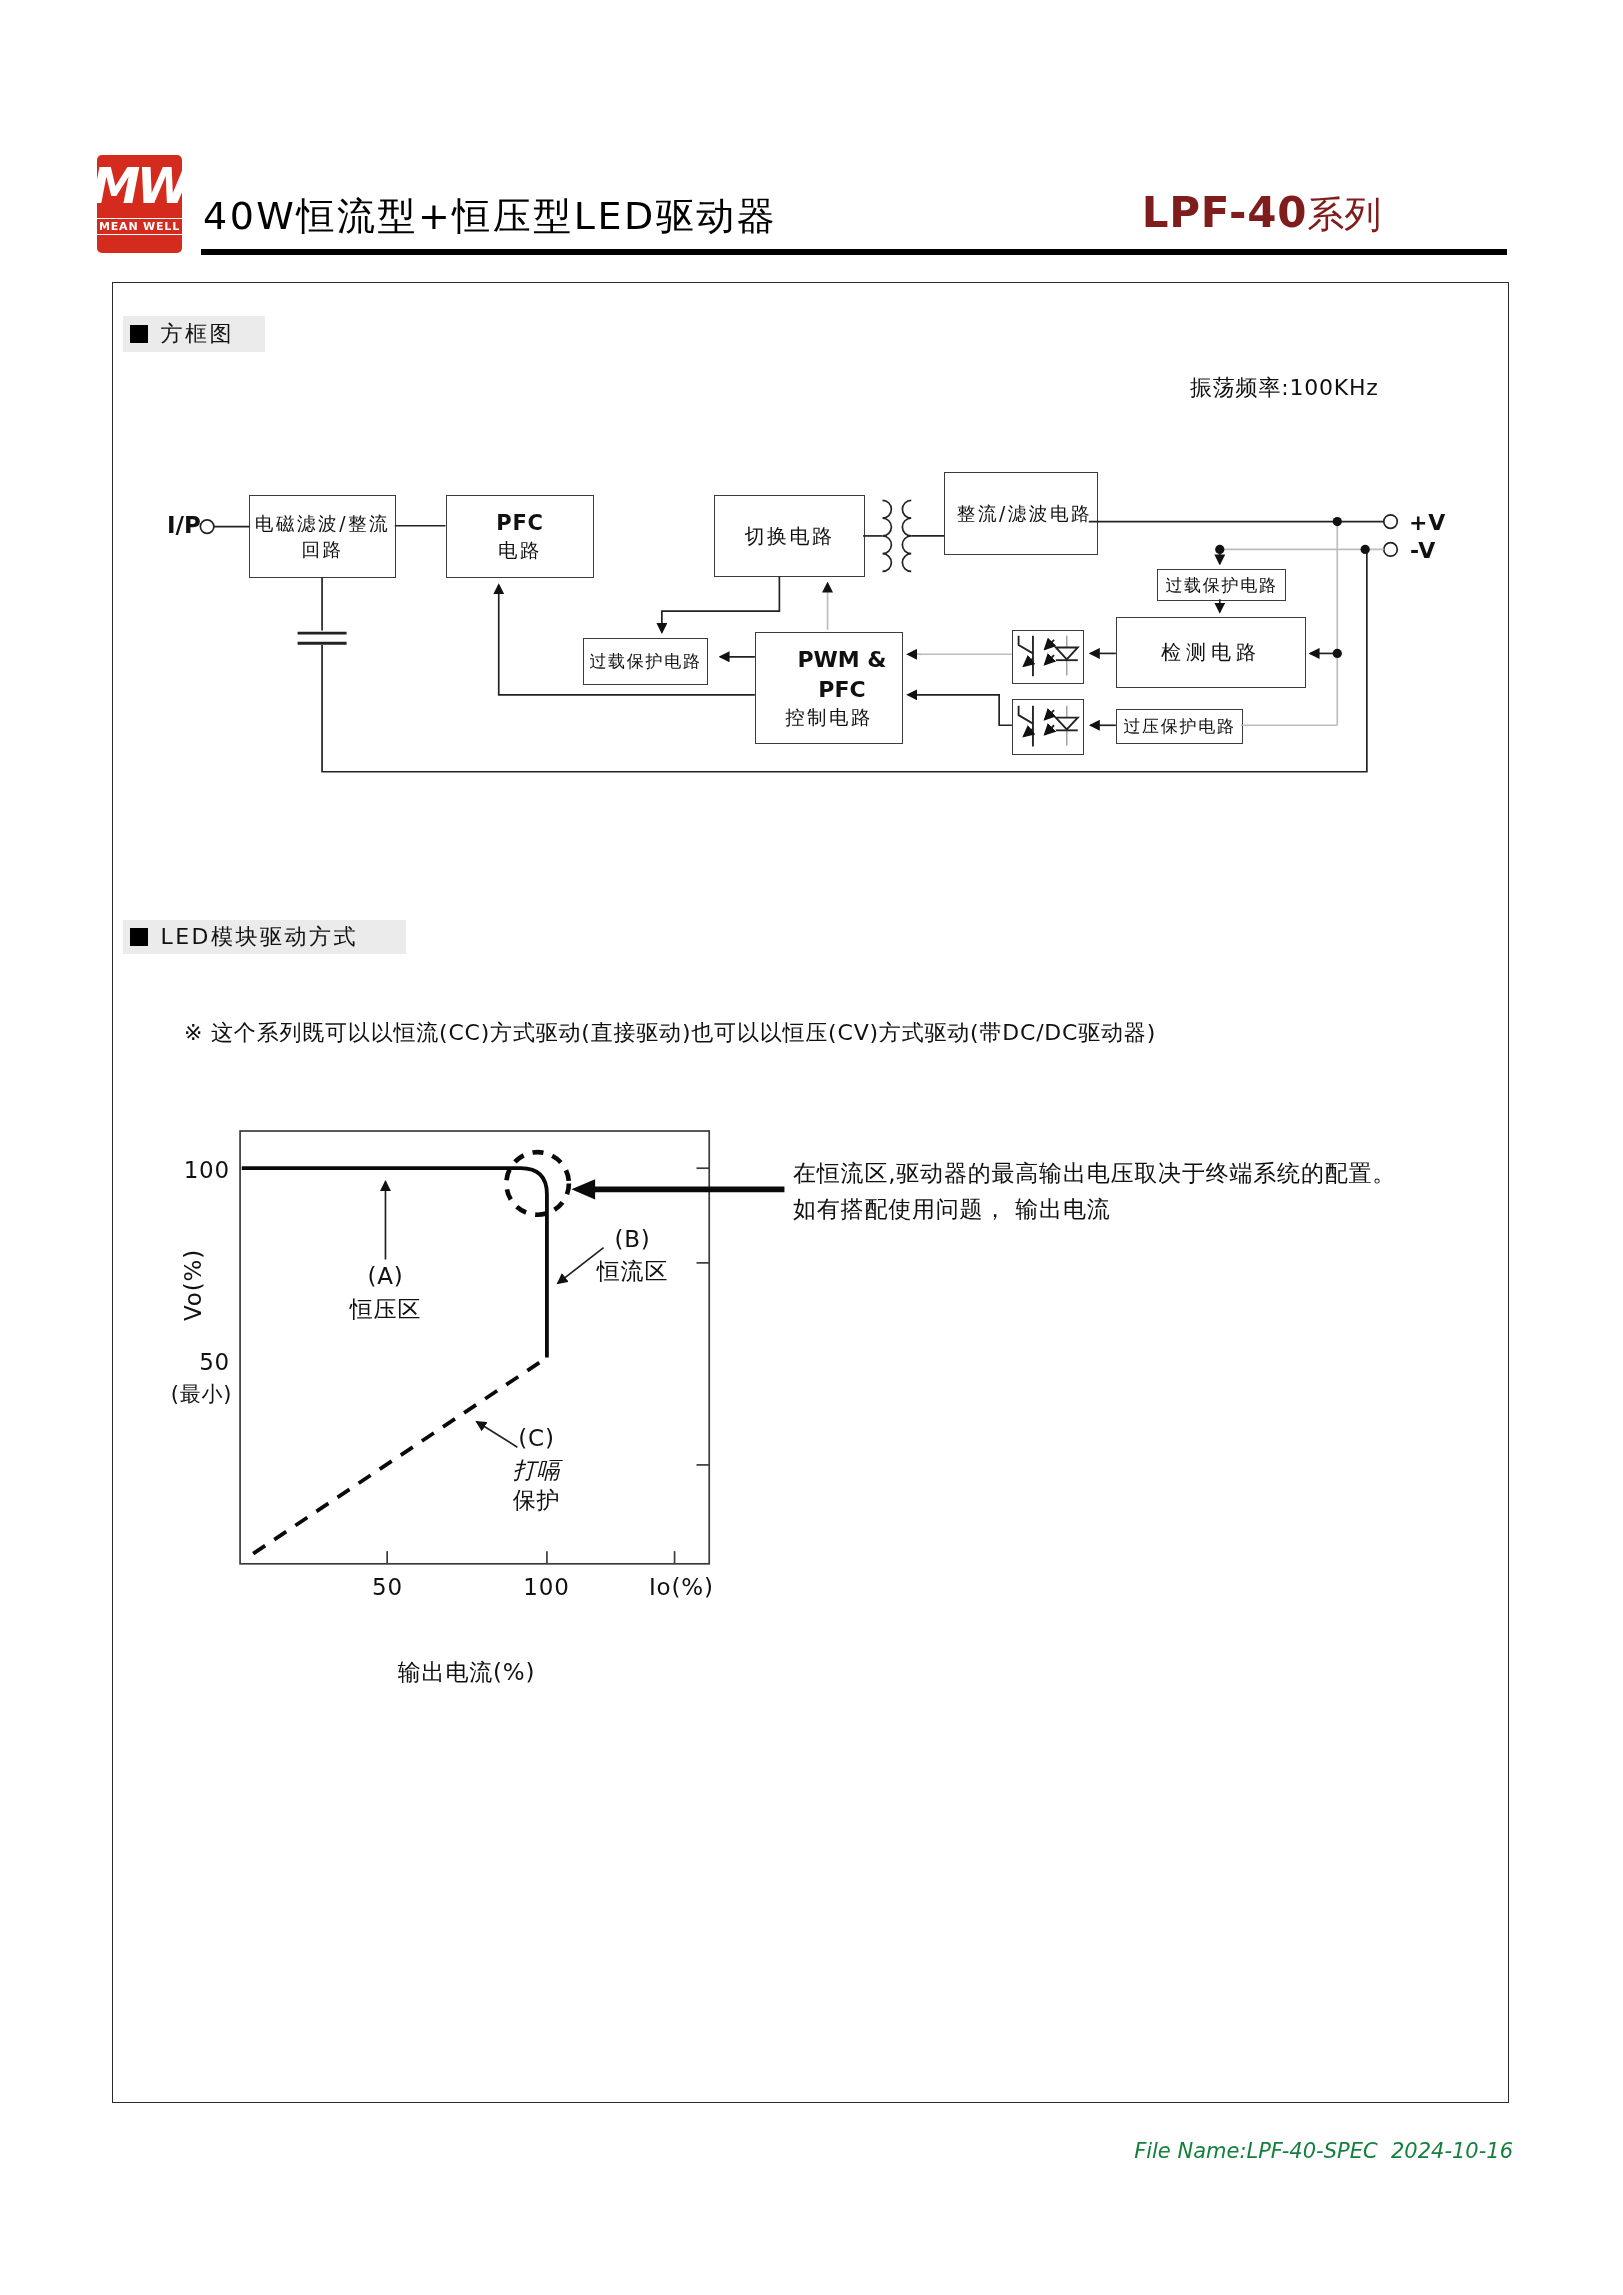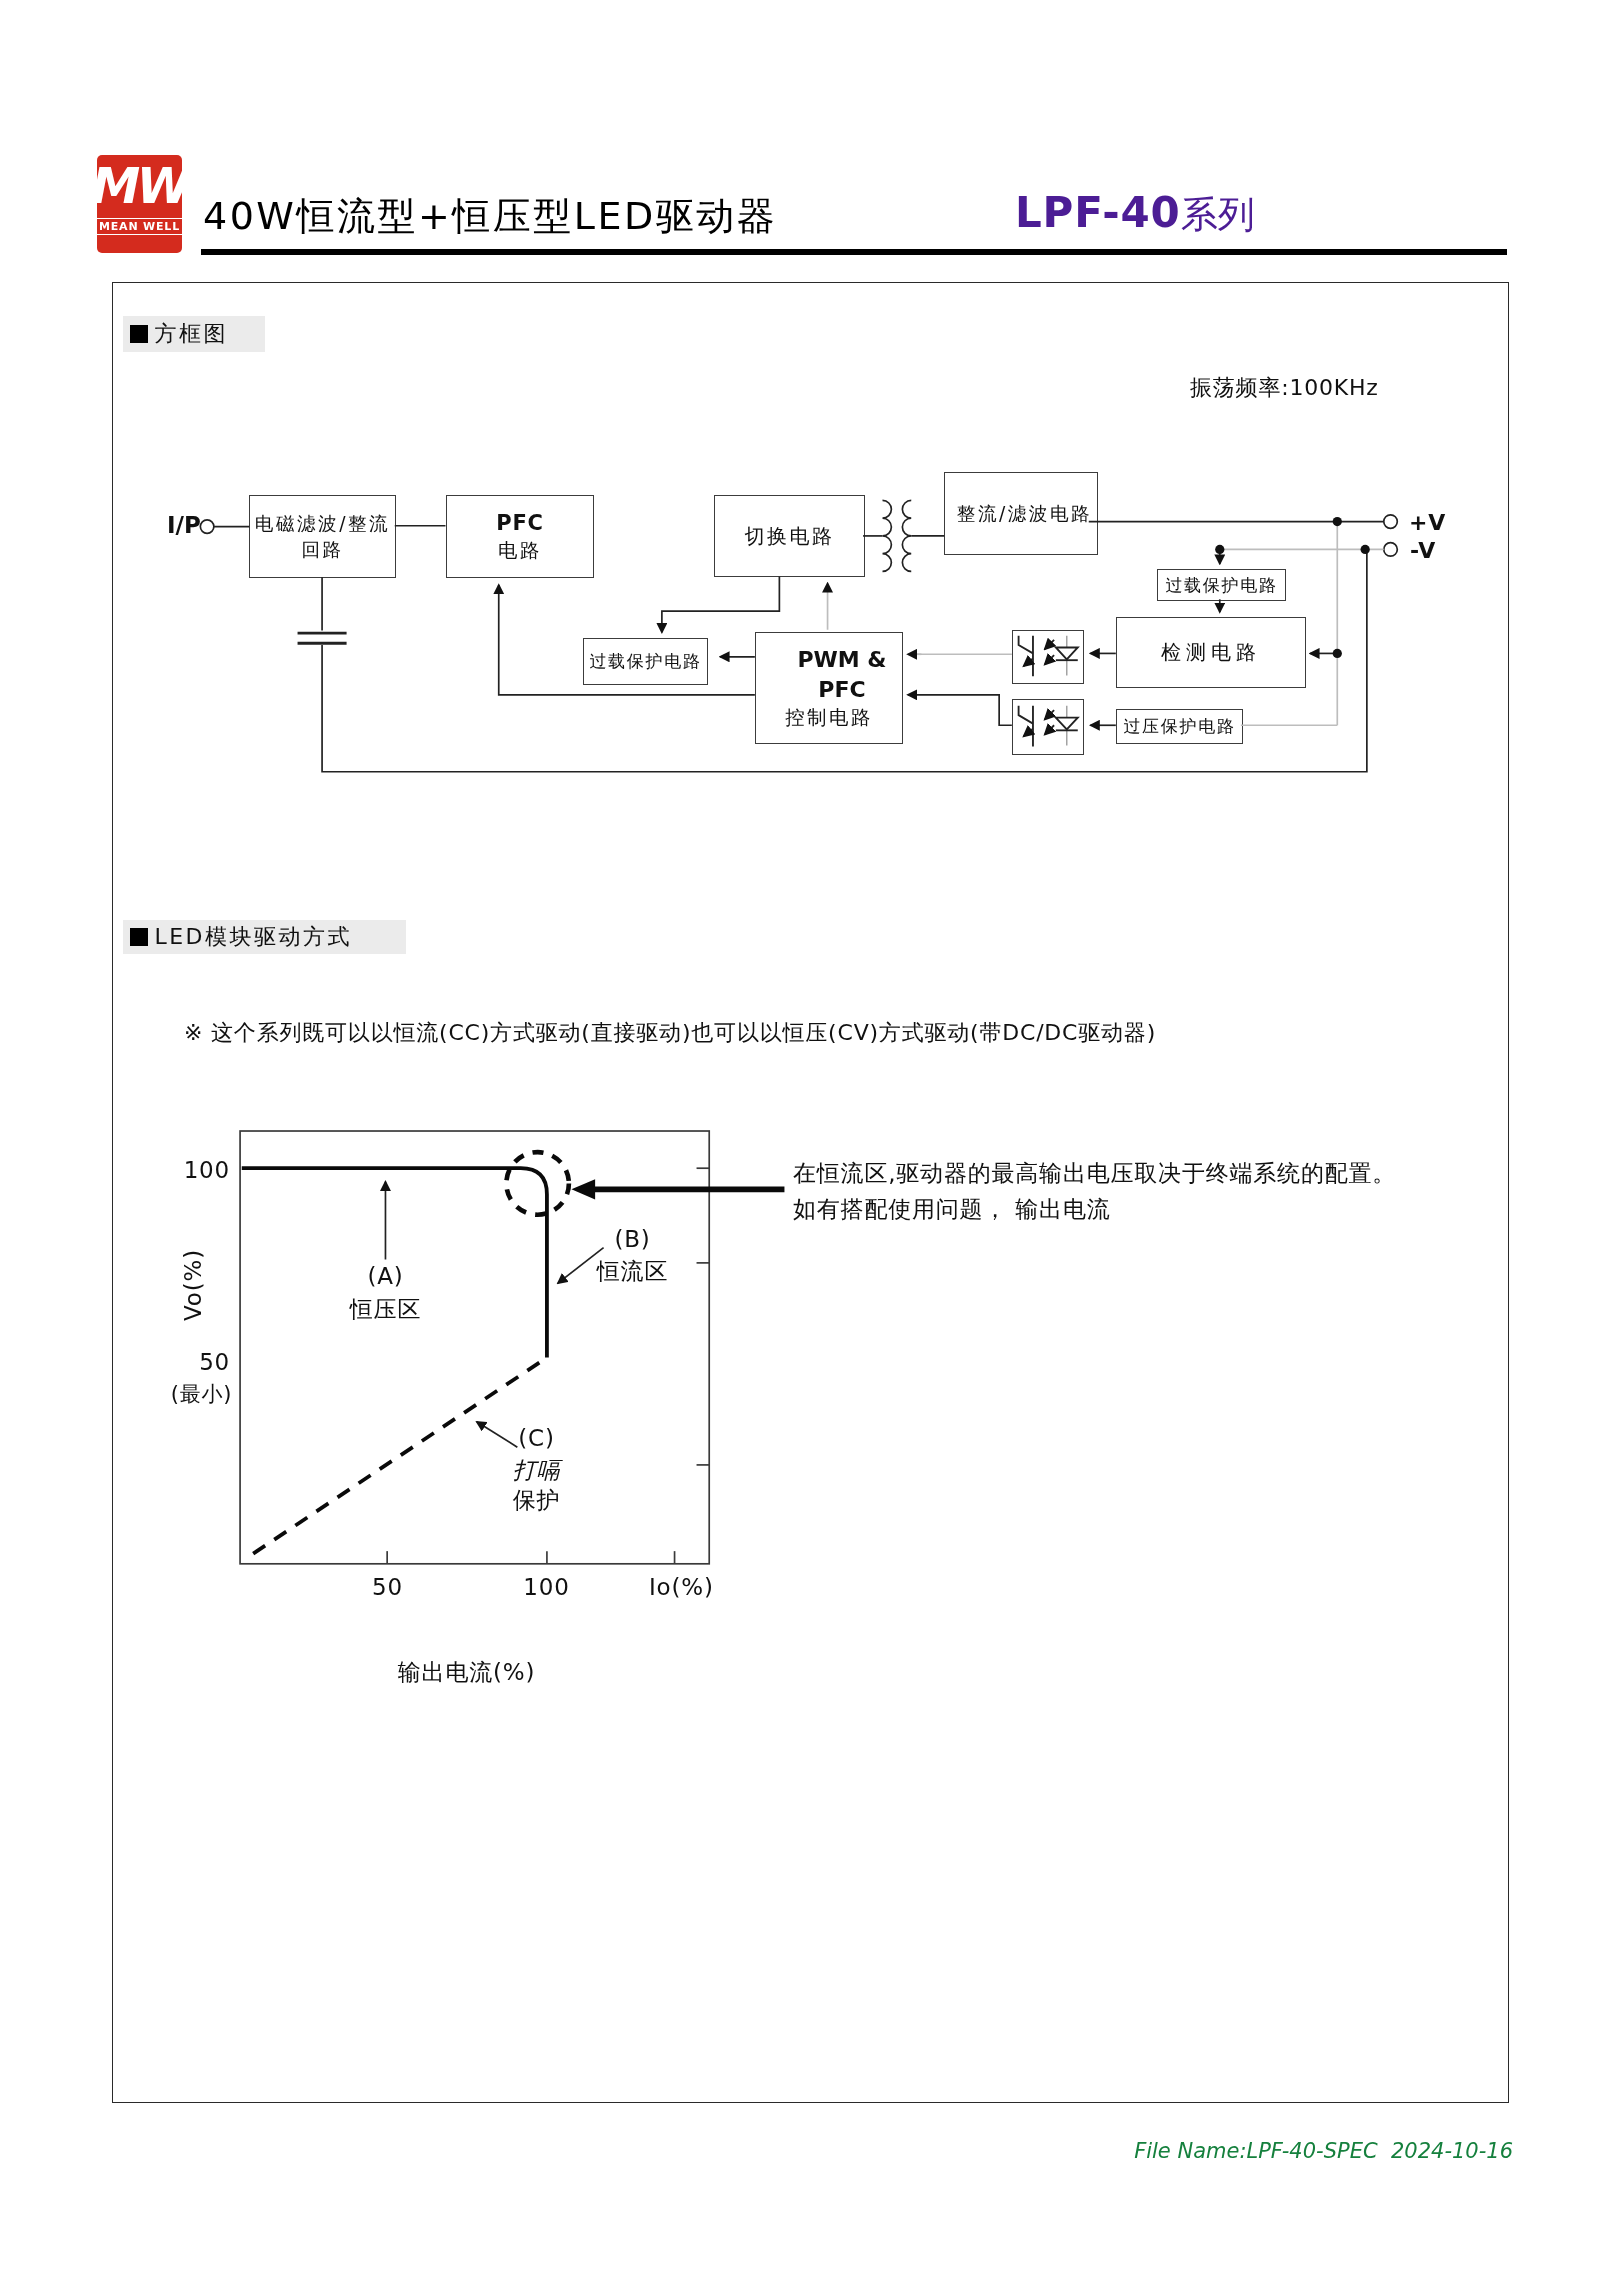--- a/index.html
+++ b/index.html
@@ -5,26 +5,26 @@
   html,body{margin:0;padding:0;background:#fff;}
   .page{position:relative;width:1623px;height:2295px;background:#fff;overflow:hidden;
         font-family:"DejaVu Sans","Liberation Sans",sans-serif;color:#111;}
   .abs{position:absolute;}
   
   .logo{left:97px;top:155px;width:85px;height:98px;background:#d42b1e;border-radius:5px;
         display:flex;flex-direction:column;align-items:center;justify-content:flex-start;}
   .logo-mw{font-size:49px;font-weight:bold;font-style:italic;color:#fff;line-height:63px;letter-spacing:-3.4px;}
   .logo-brand{margin-top:0px;border:1.7px solid #fff;padding:0.8px 3.4px;font-size:11px;font-weight:bold;color:#fff;letter-spacing:0.8px;white-space:nowrap;}
   .doc-title{left:203px;top:191px;font-size:38px;letter-spacing:2.5px;color:#000;}
-  .series-title{left:1015px;top:188px;width:493px;text-align:left;font-size:37px;color:#4c1d95;}
+  .series-title{left:1015px;top:188px;width:493px;text-align:center;font-size:37px;color:#7f1d1d;}
   .series-title b{font-size:42px;font-weight:bold;letter-spacing:0.8px;}
   .title-rule{left:201px;top:249px;width:1306px;height:6px;background:#000;}
   
   .frame{left:112px;top:282px;width:1395px;height:1819px;border:1.7px solid #2a2a2a;}
-  .secbar{background:#ebebeb;display:flex;align-items:center;gap:6px;padding-left:6.8px;}
+  .secbar{background:#ebebeb;display:flex;align-items:center;gap:12px;padding-left:6.8px;}
   .secbar .sq{width:18.6px;height:18.6px;background:#000;flex:0 0 auto;}
   .secbar .lbl{font-size:22px;letter-spacing:2.5px;color:#111;white-space:nowrap;}
   .bar1{left:123px;top:316px;width:135px;height:36px;}
   .bar2{left:123px;top:920px;width:276px;height:34px;}
   .osc{left:1190px;top:373px;font-size:22px;letter-spacing:0.8px;}
   
   .blk{border:1.7px solid #3c3c3c;background:#fff;display:flex;flex-direction:column;
        align-items:center;justify-content:center;text-align:center;line-height:1.35;}
   .blk .t{letter-spacing:2.5px;}
   .io-lbl{font-size:23px;font-weight:bold;}

